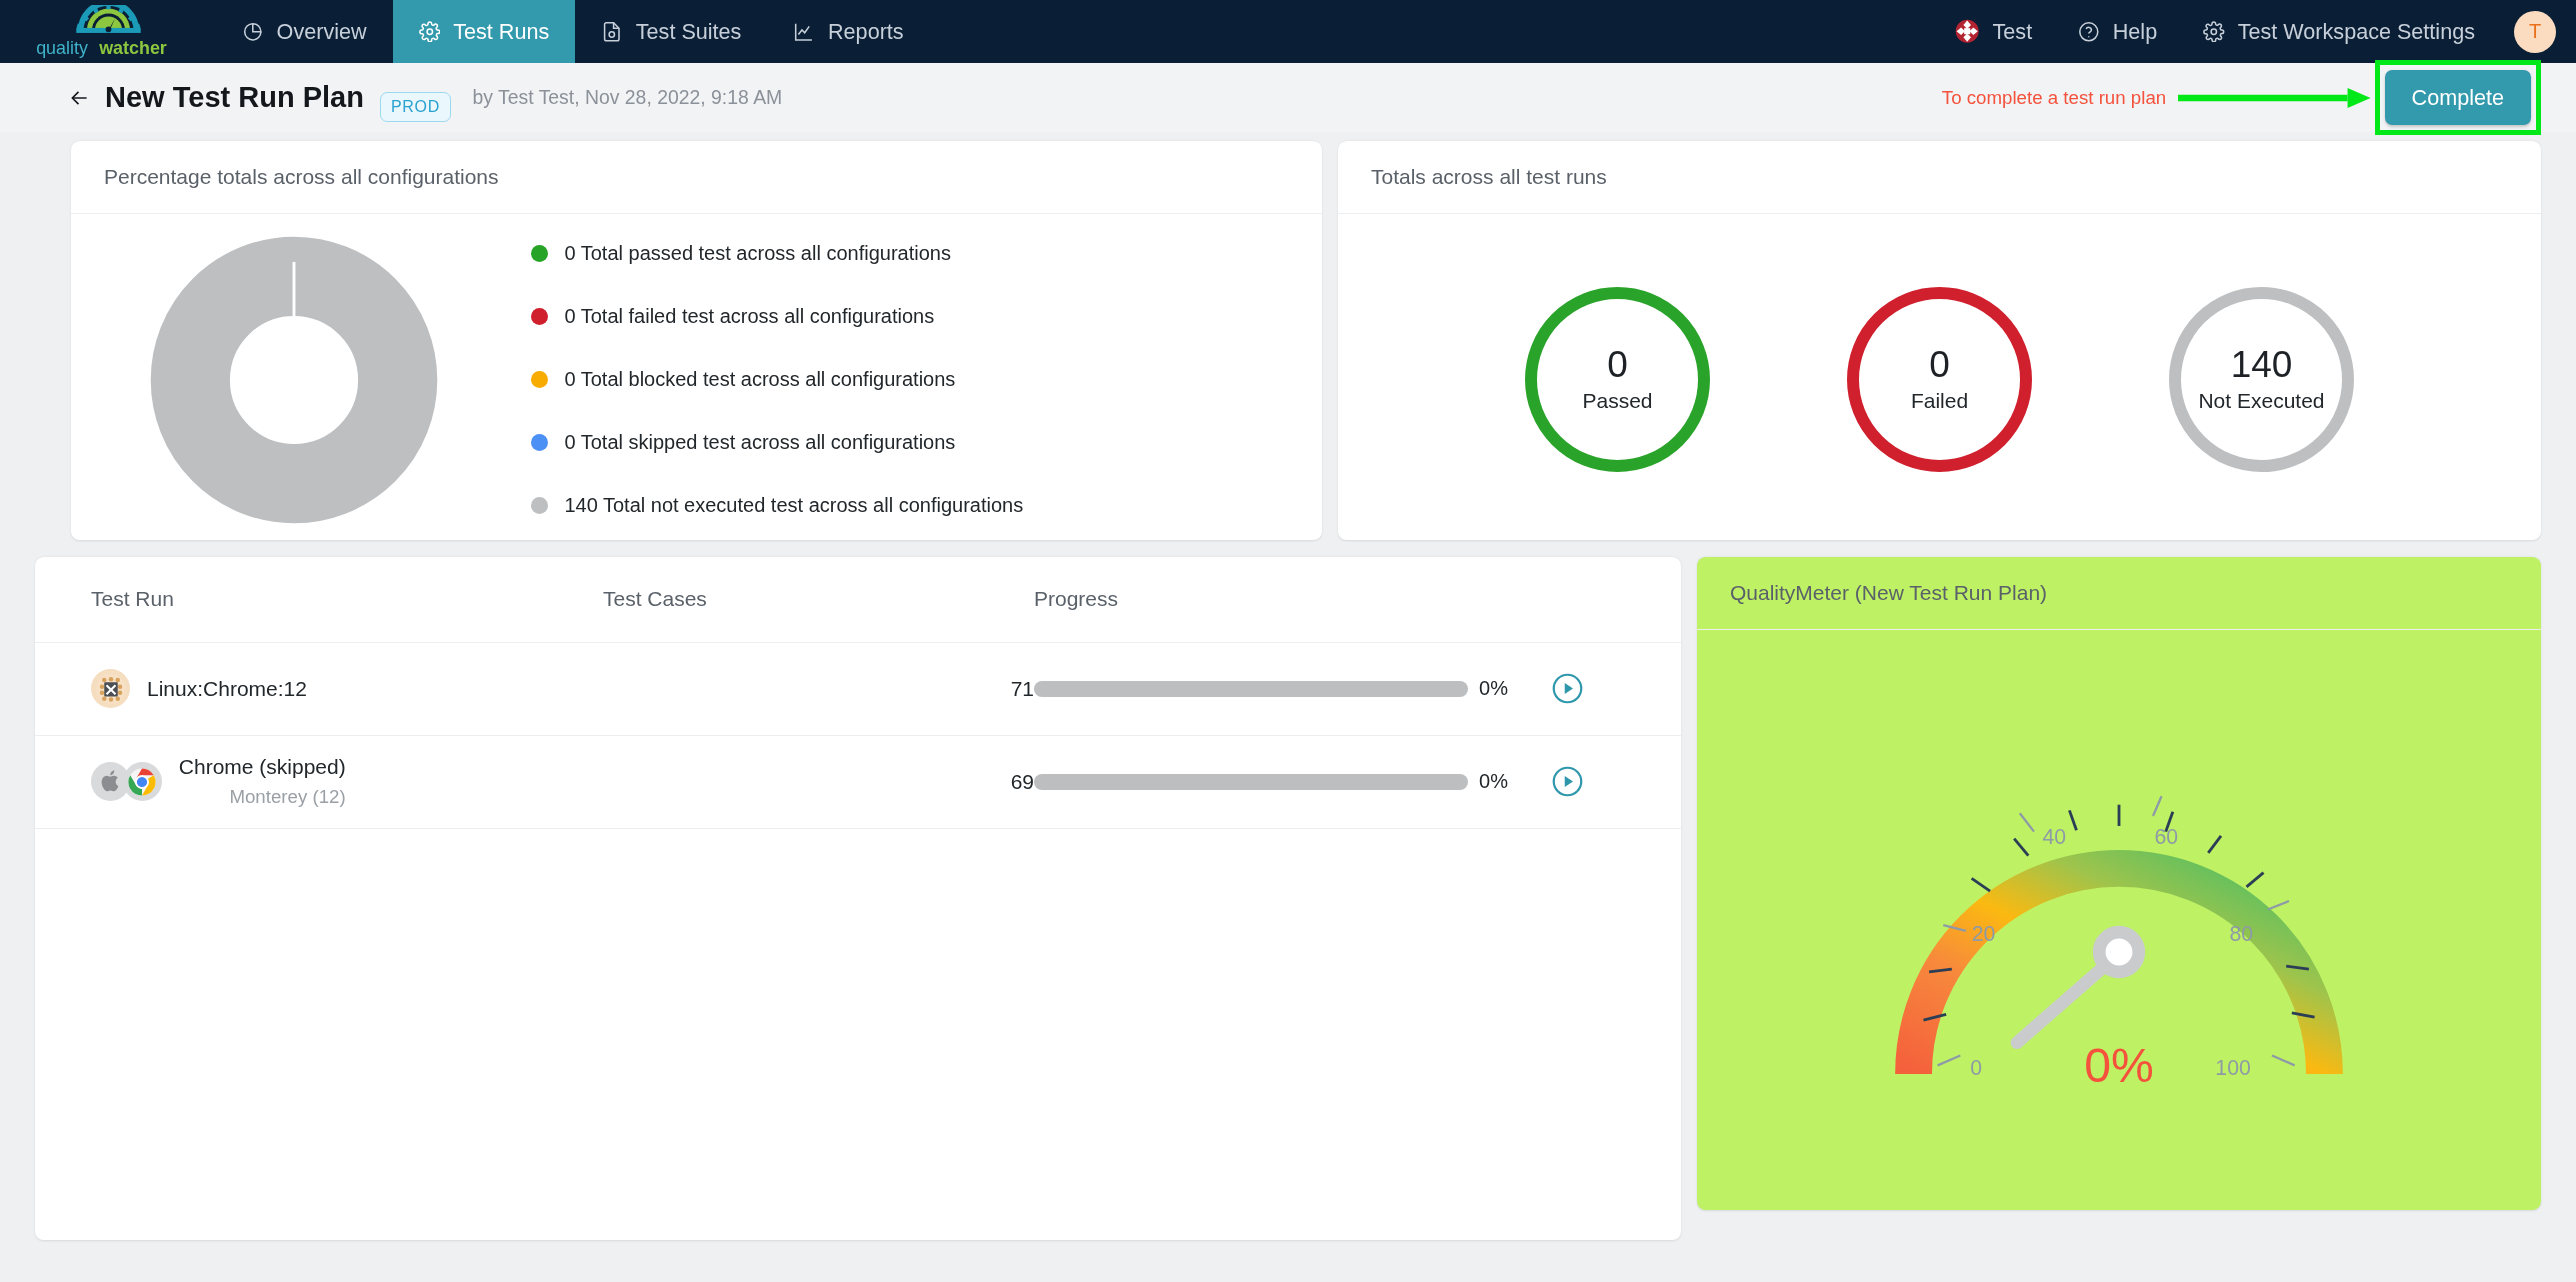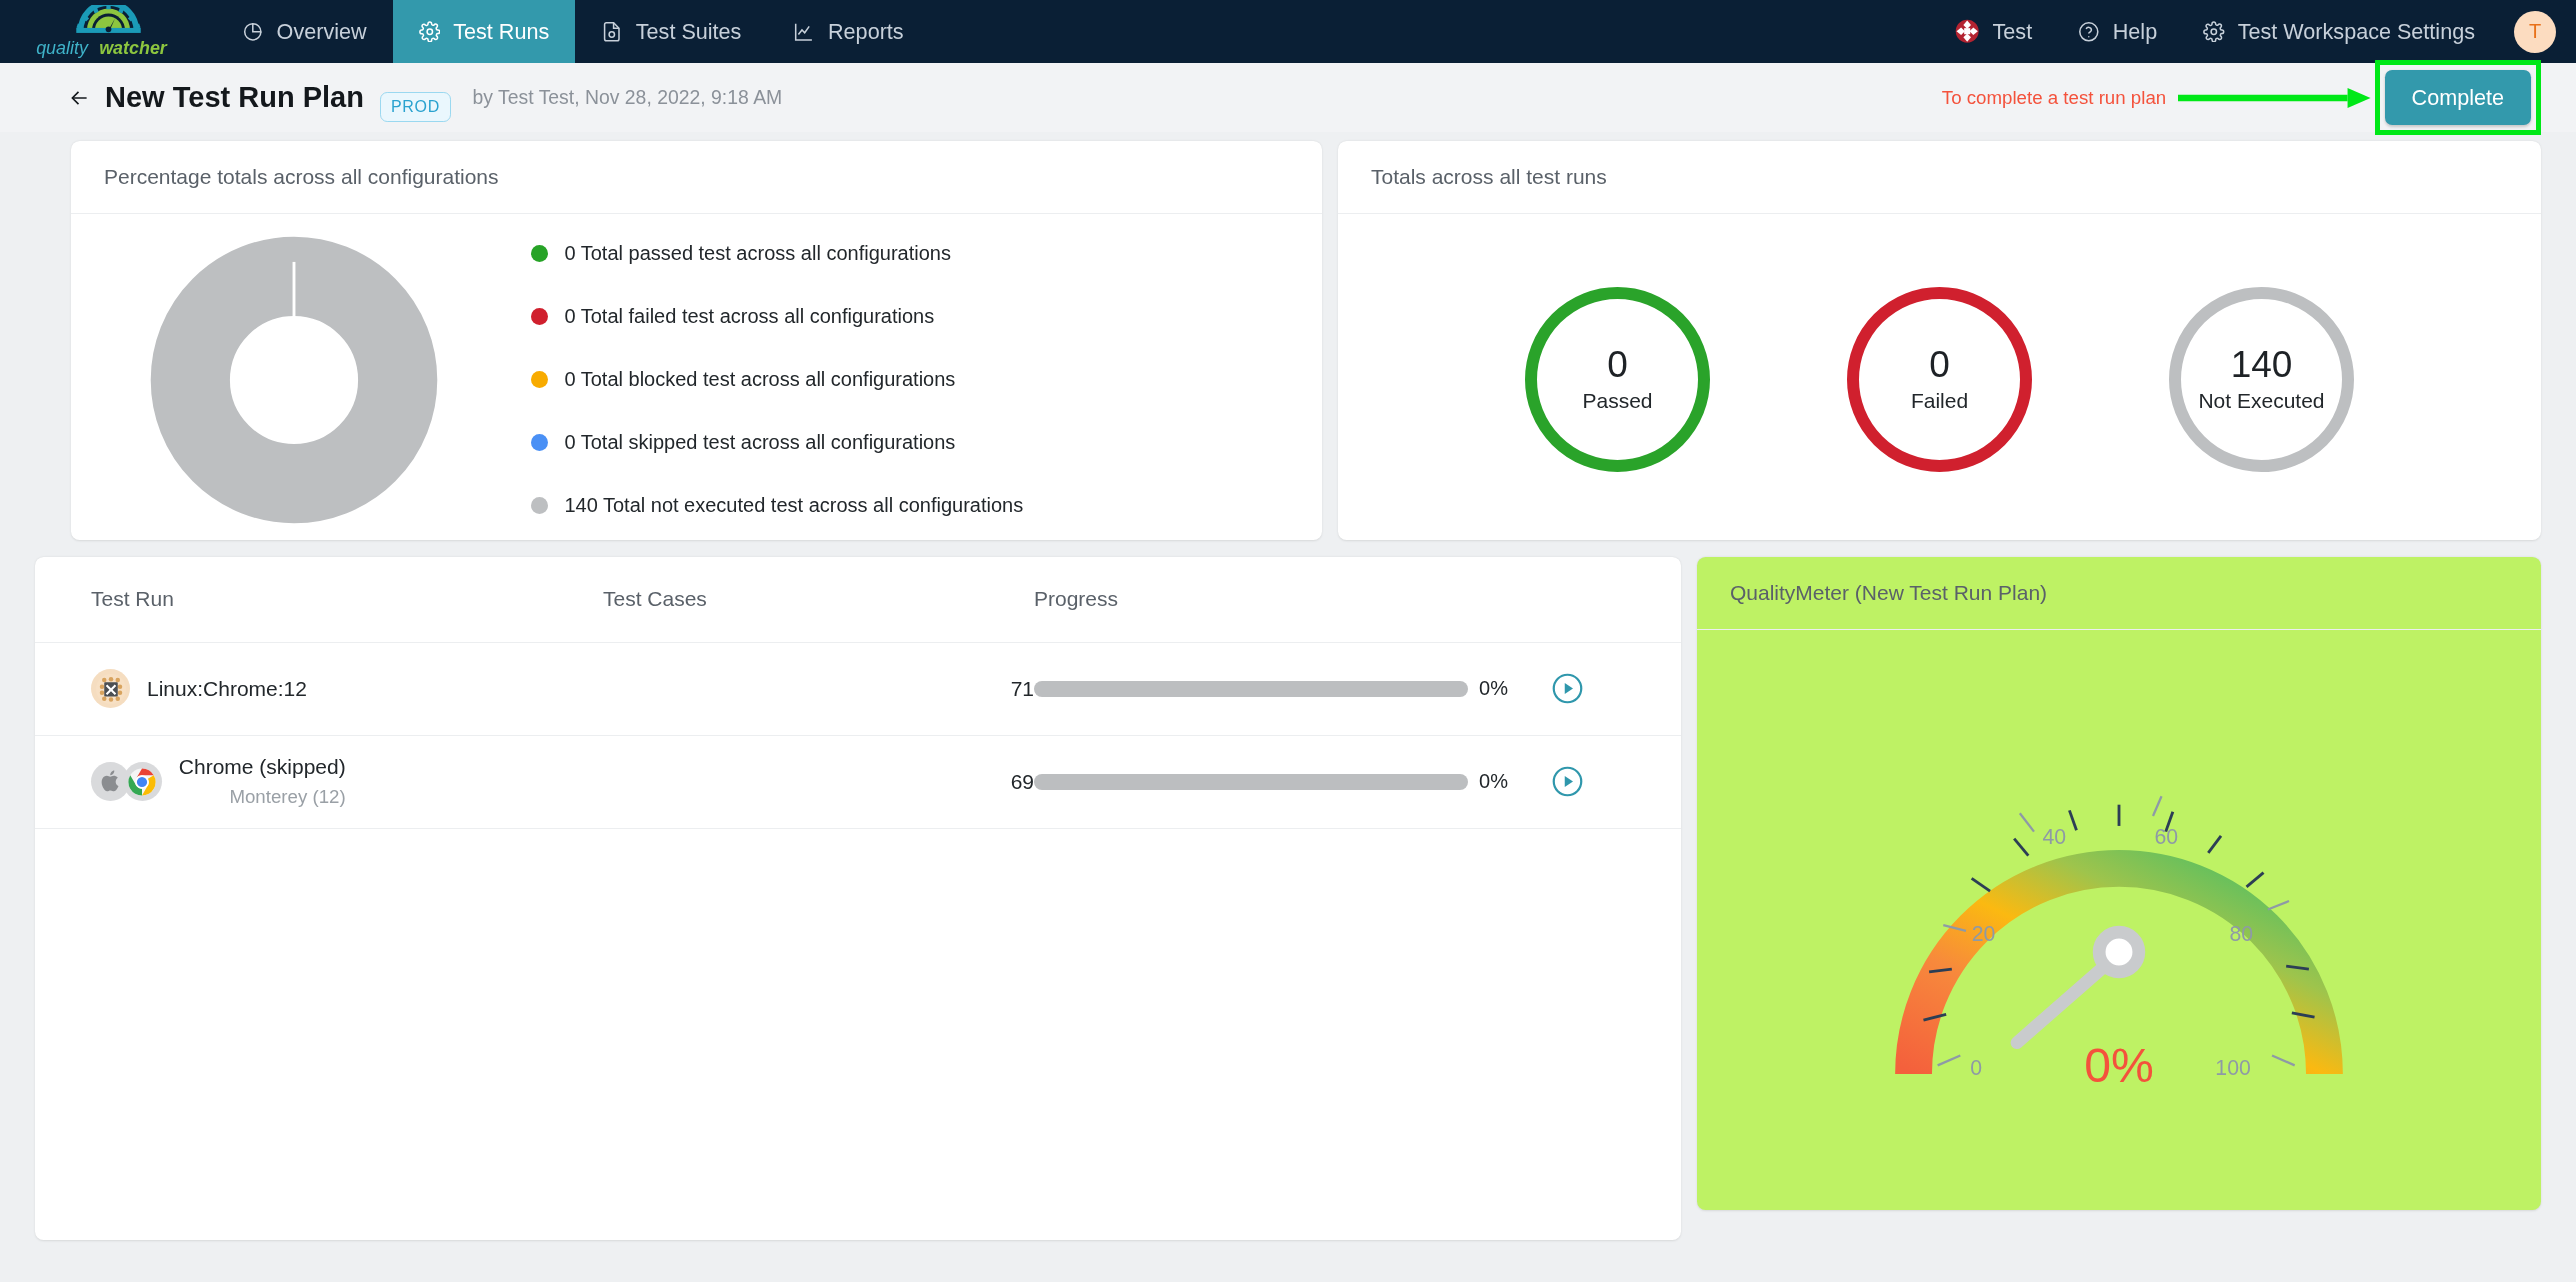--- a/index.html
+++ b/index.html
@@ -15,21 +15,20 @@
     height: 63px;
     background: #0a1f35;
     display: flex;
     align-items: center;
     position: relative;
   }
   .logo-wrap {
     width: 216px;
     display: flex; align-items: center; justify-content: center;
     height: 63px;
-    font-style: italic;
   }
   .logo-svg { display:block; }
 
   .nav-items { display: flex; align-items: stretch; height: 63px; }
   .nav-item {
     display: flex; align-items: center; gap: 13px;
     padding: 0 26px;
     color: #c7d0da;
     font-size: 21.6px;
     height: 63px;

